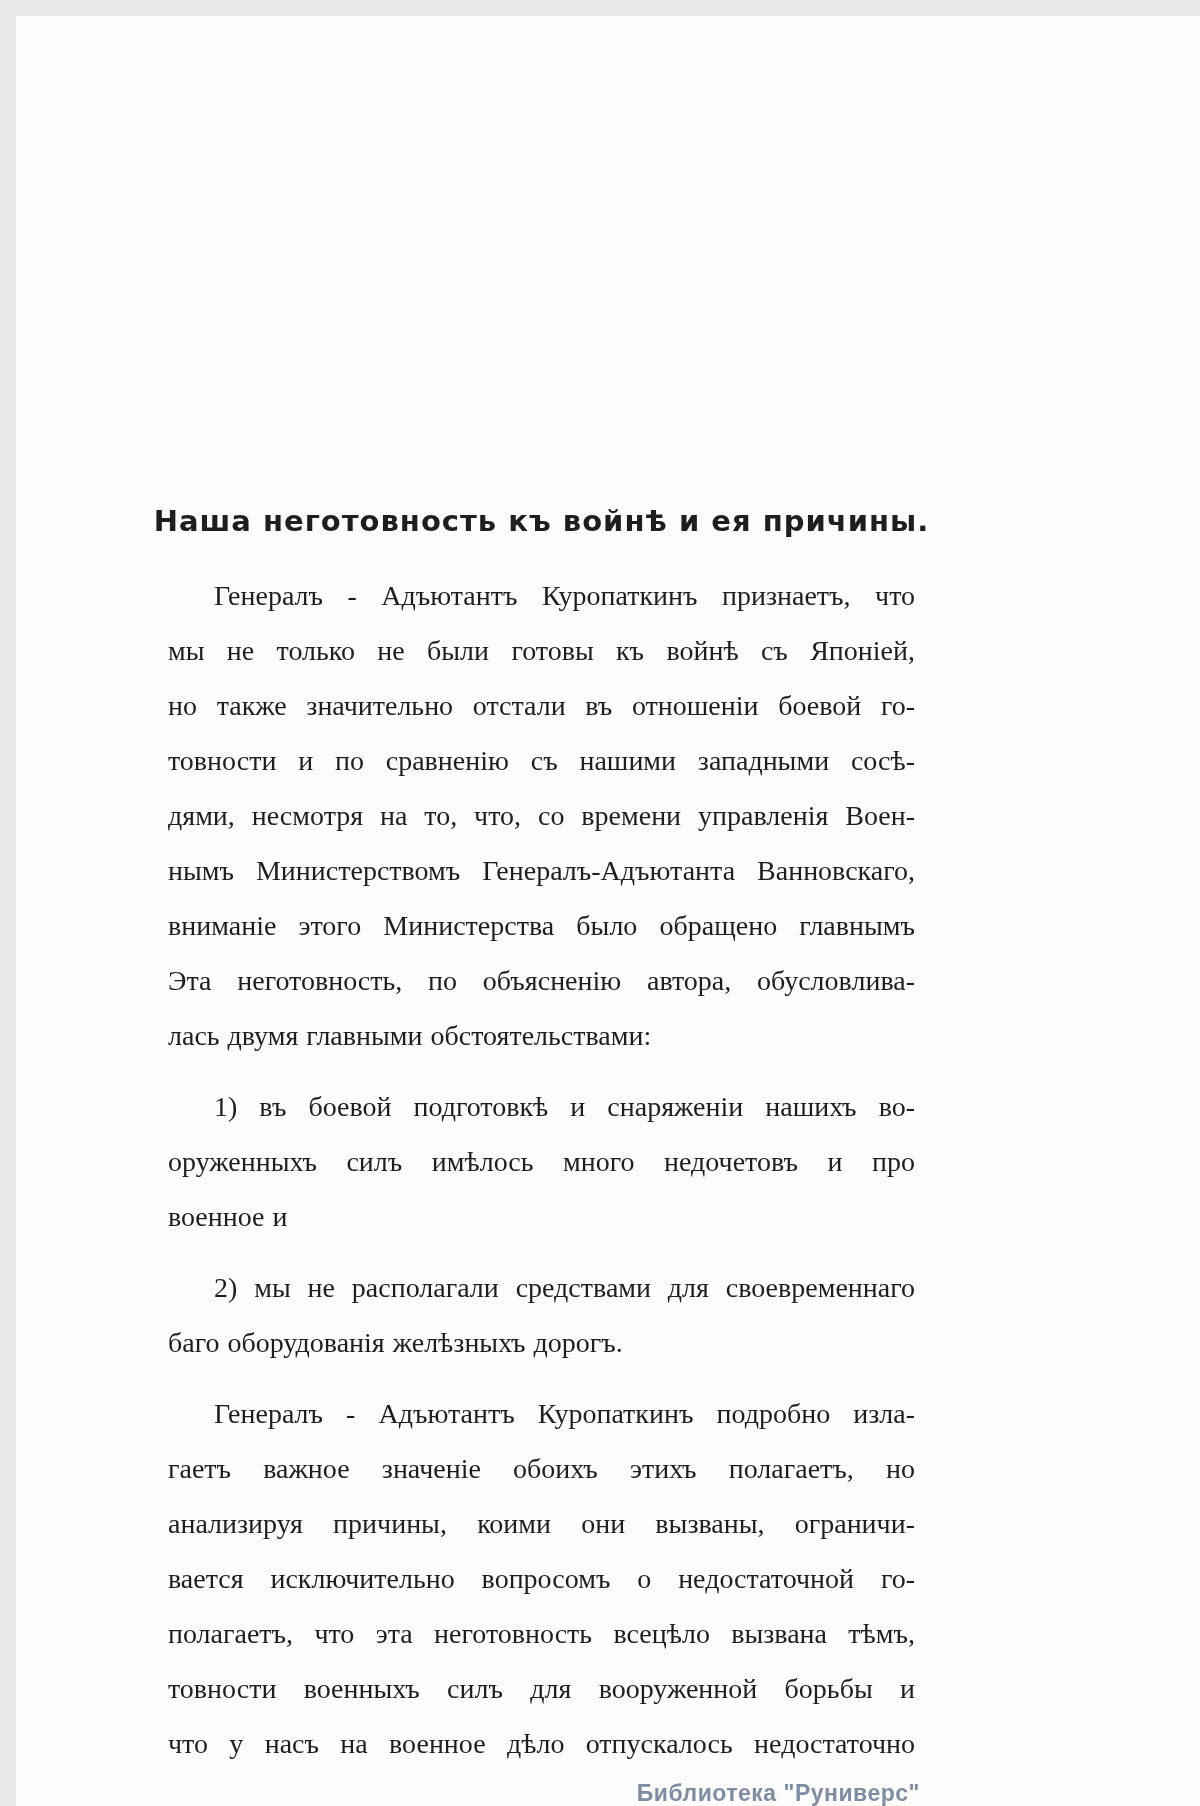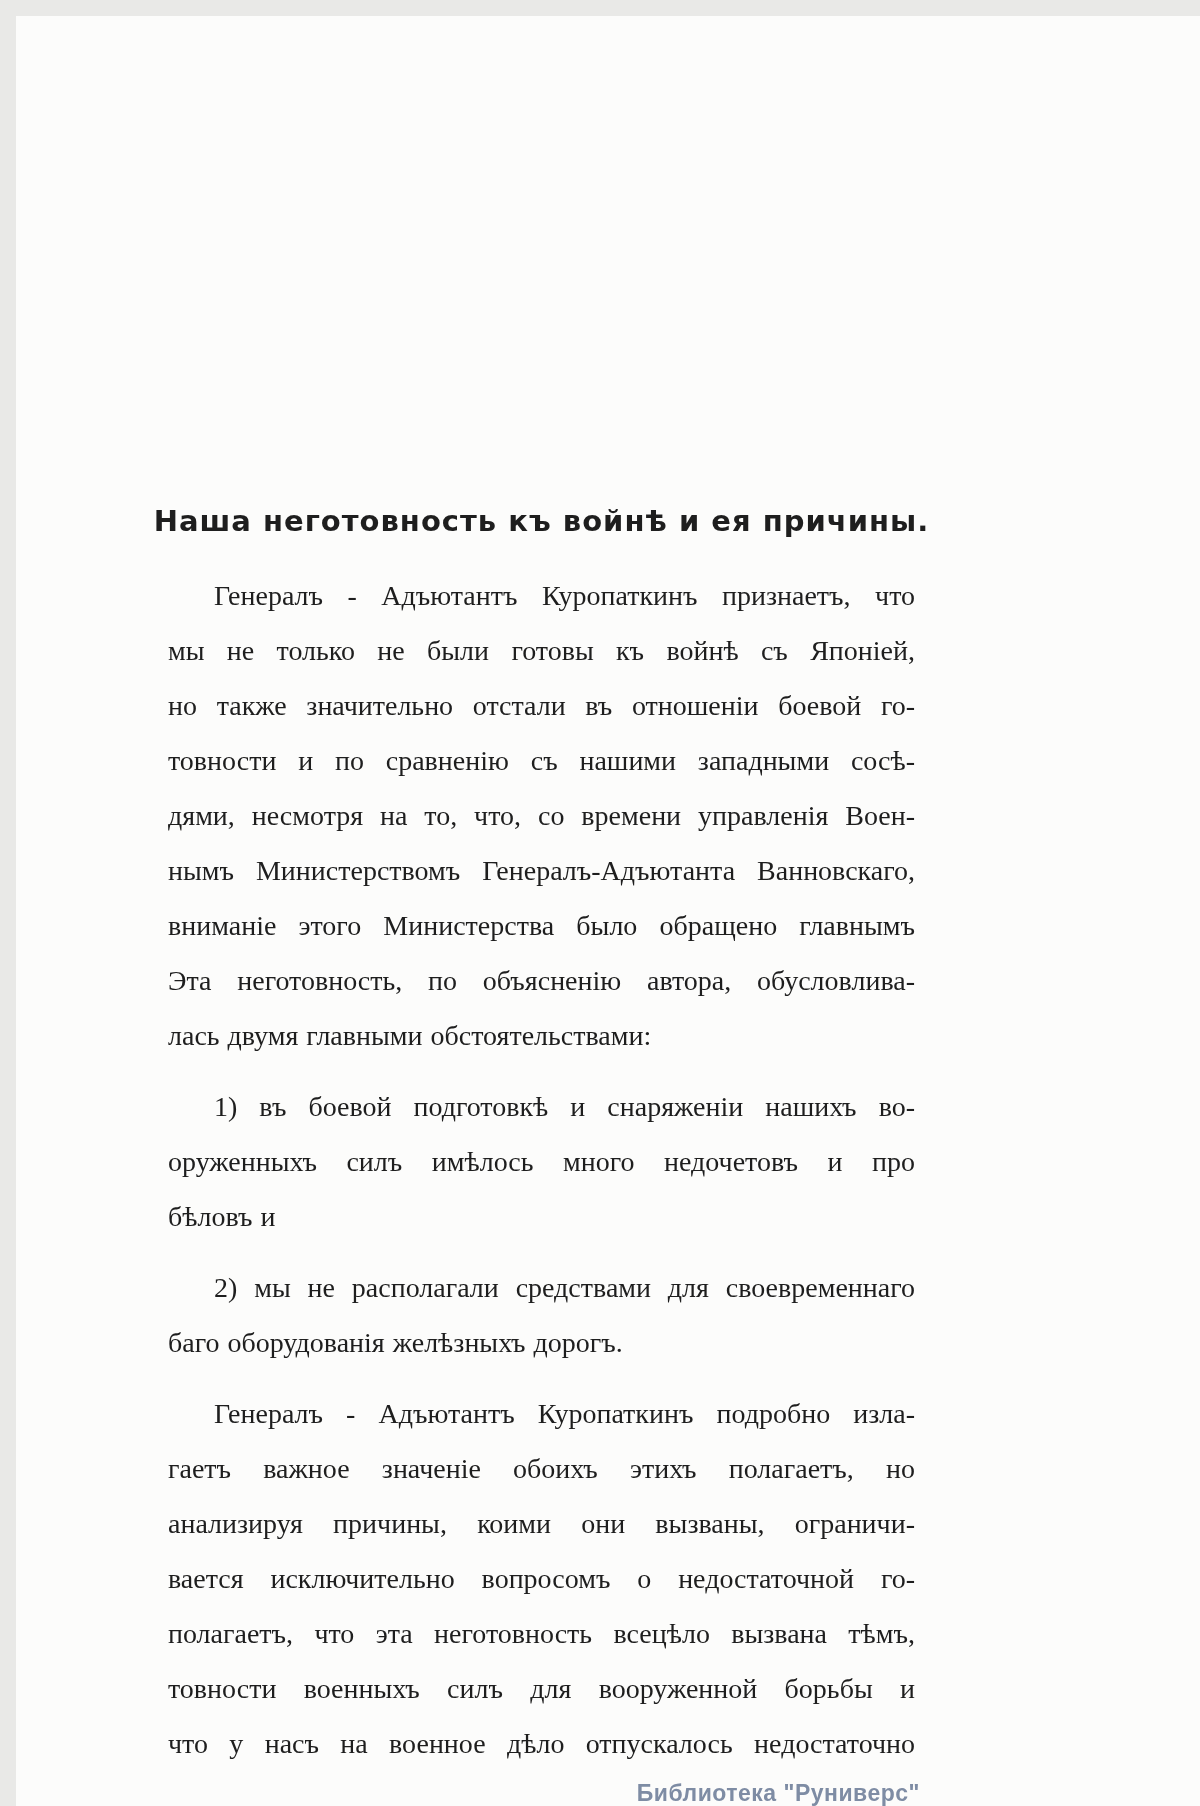--- a/index.html
+++ b/index.html
@@ -81,21 +81,21 @@
         <div class="line">товности и по сравненію съ нашими западными сосѣ-</div>
         <div class="line">дями, несмотря на то, что, со времени управленія Воен-</div>
         <div class="line">нымъ Министерствомъ Генералъ-Адъютанта Ванновскаго,</div>
         <div class="line">вниманіе этого Министерства было обращено главнымъ</div>
         <div class="line">Эта неготовность, по объясненію автора, обусловлива-</div>
         <div class="line last">лась двумя главными обстоятельствами:</div>
       </div>
       <div class="paragraph">
         <div class="line indent">1) въ боевой подготовкѣ и снаряженіи нашихъ во-</div>
         <div class="line">оруженныхъ силъ имѣлось много недочетовъ и про</div>
-        <div class="line last">бѣловъ и</div>
+        <div class="line last">военное и</div>
       </div>
       <div class="paragraph">
         <div class="line indent">2) мы не располагали средствами для своевременнаго</div>
         <div class="line last">баго оборудованія желѣзныхъ дорогъ.</div>
       </div>
       <div class="paragraph">
         <div class="line indent">Генералъ - Адъютантъ  Куропаткинъ  подробно  изла-</div>
         <div class="line">гаетъ важное значеніе обоихъ этихъ полагаетъ, но</div>
         <div class="line">анализируя причины, коими они вызваны, ограничи-</div>
         <div class="line">вается исключительно вопросомъ о недостаточной го-</div>

